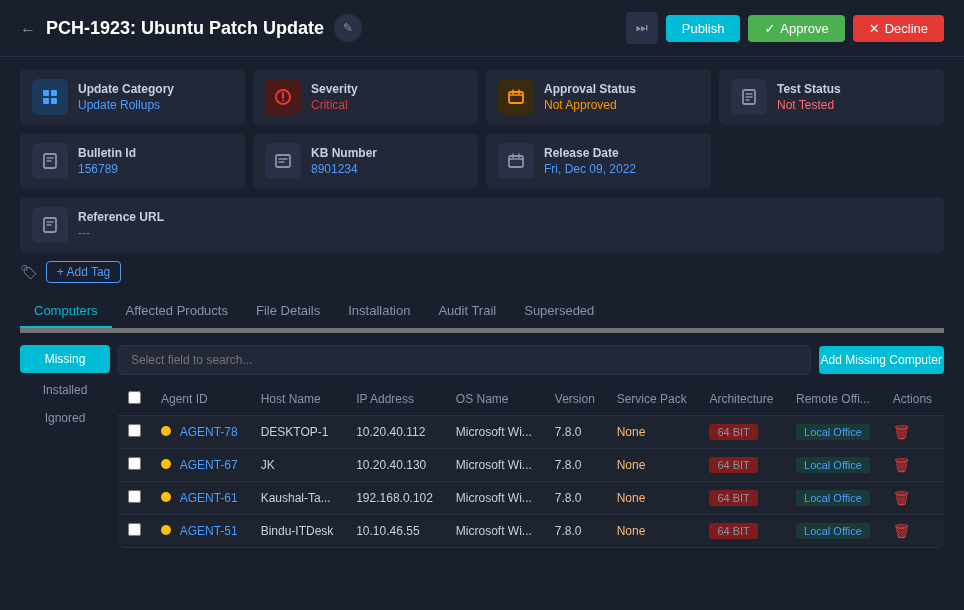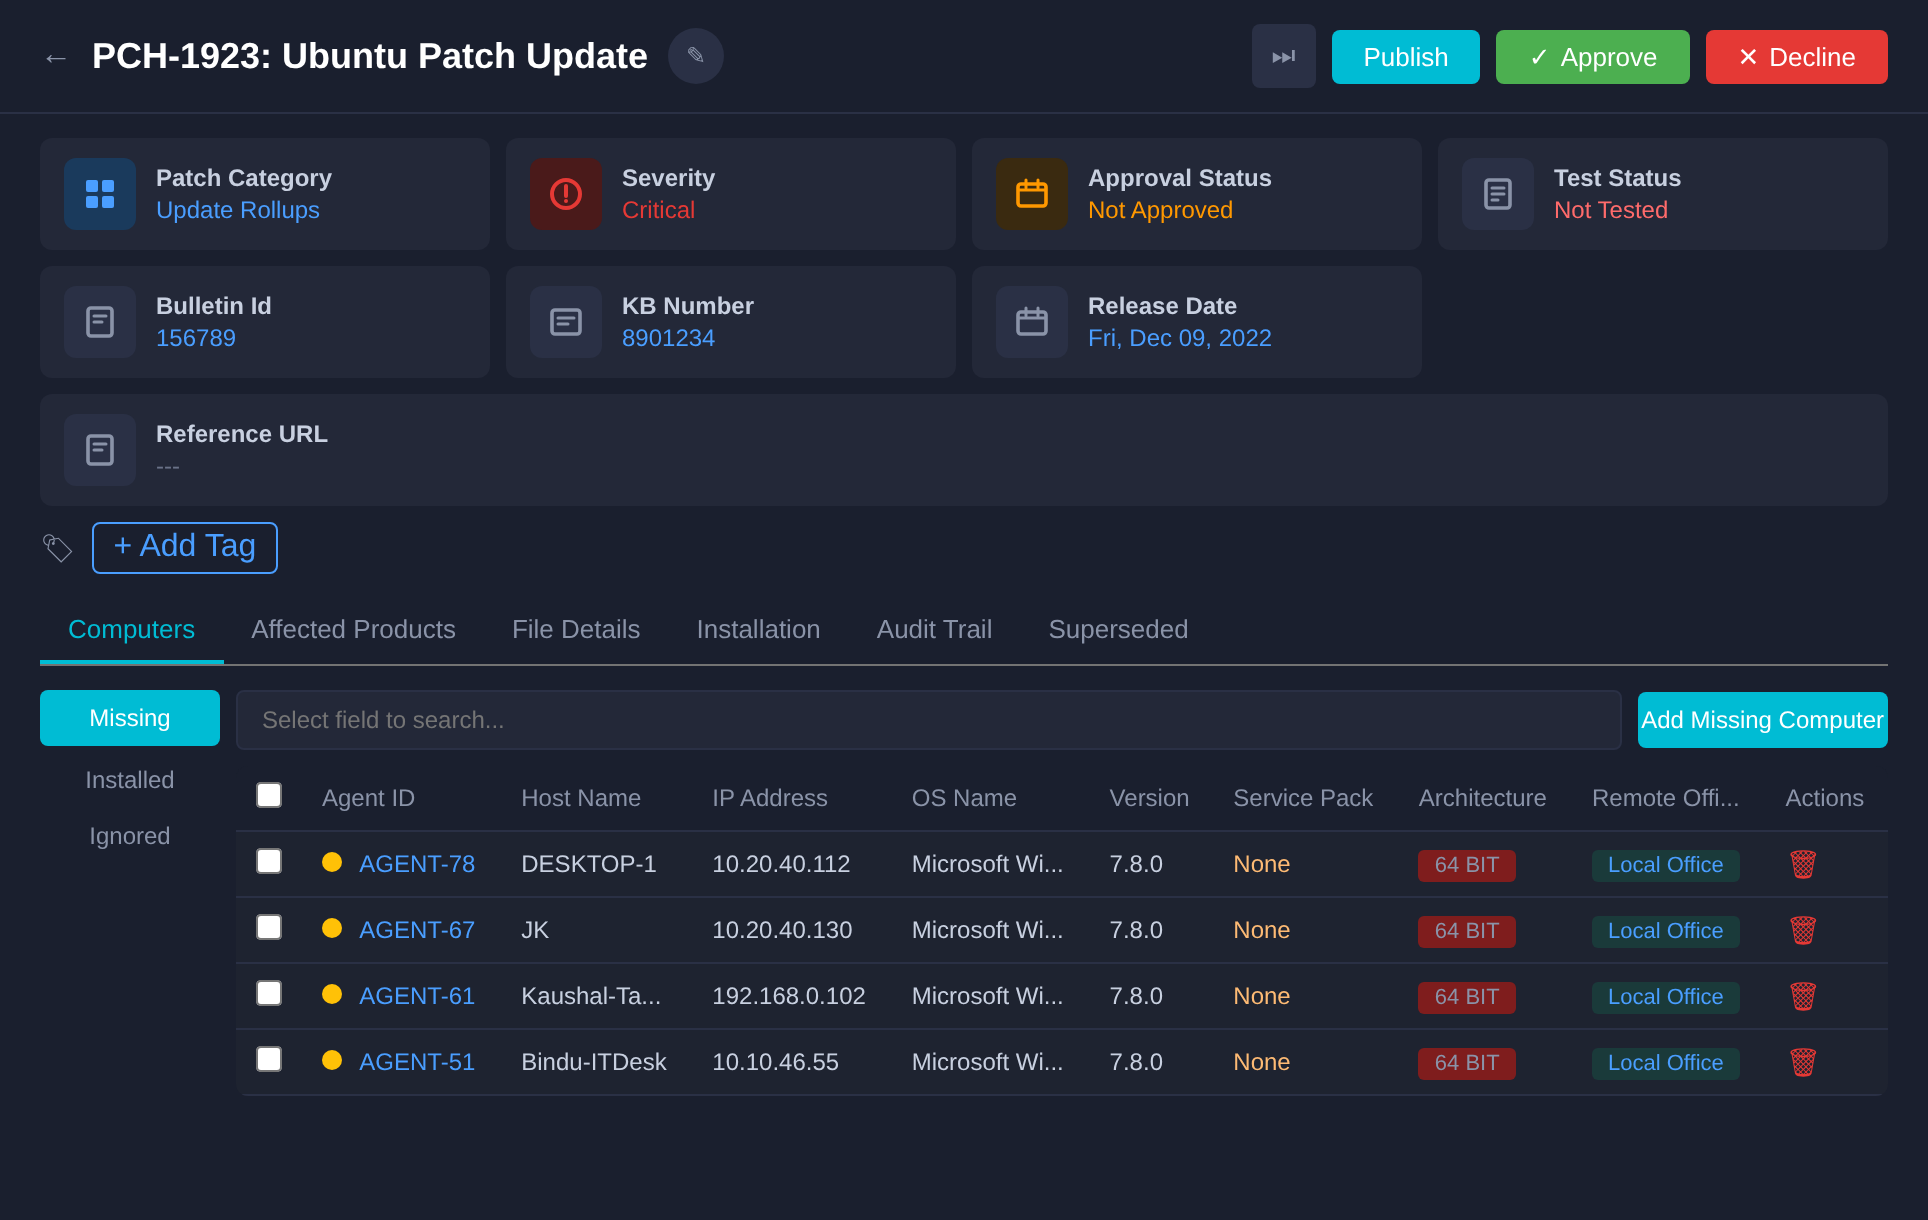--- a/index.html
+++ b/index.html
@@ -151,29 +151,29 @@
     .tag-icon {
       color: #8a93a8;
       font-size: 14px;
     }
     .btn-add-tag {
       background: transparent;
       border: 1px solid #4a9eff;
       border-radius: 4px;
       padding: 3px 10px;
       color: #4a9eff;
-      font-size: 16px;
+      font-size: 12px;
       cursor: pointer;
       display: flex; align-items: center; gap: 4px;
     }
     .tabs-row {
       display: flex;
       align-items: flex-end;
       gap: 0;
-      border-bottom: 1px solid #737373;
+      border-bottom: 5px solid #737373;
       margin-bottom: 12px;
     }
     .tab {
       padding: 8px 14px;
       font-size: 13px;
       color: #8a93a8;
       cursor: pointer;
       border-bottom: 2px solid transparent;
       white-space: nowrap;
     }
@@ -336,21 +336,21 @@
     <div class="info-card">
       <div class="card-icon icon-blue">
         <svg width="20" height="20" viewBox="0 0 20 20" fill="none">
             <rect x="3" y="3" width="6" height="6" rx="1" fill="#4a9eff"></rect>
             <rect x="11" y="3" width="6" height="6" rx="1" fill="#4a9eff"></rect>
             <rect x="3" y="11" width="6" height="6" rx="1" fill="#4a9eff"></rect>
             <rect x="11" y="11" width="6" height="6" rx="1" fill="#4a9eff"></rect>
           </svg>
       </div>
       <div class="card-info">
-        <span class="card-label">Patch Category</span>
+        <span class="card-label">Update Category</span>
         <span class="card-value">Update Rollups</span>
       </div>
     </div>
 
     <div class="info-card">
       <div class="card-icon icon-red">
         <svg width="20" height="20" viewBox="0 0 20 20" fill="none">
             <circle cx="10" cy="10" r="7" stroke="#e53935" stroke-width="2"></circle>
             <line x1="10" y1="6" x2="10" y2="11" stroke="#e53935" stroke-width="2" stroke-linecap="round"></line>
             <circle cx="10" cy="13.5" r="1" fill="#e53935"></circle>

